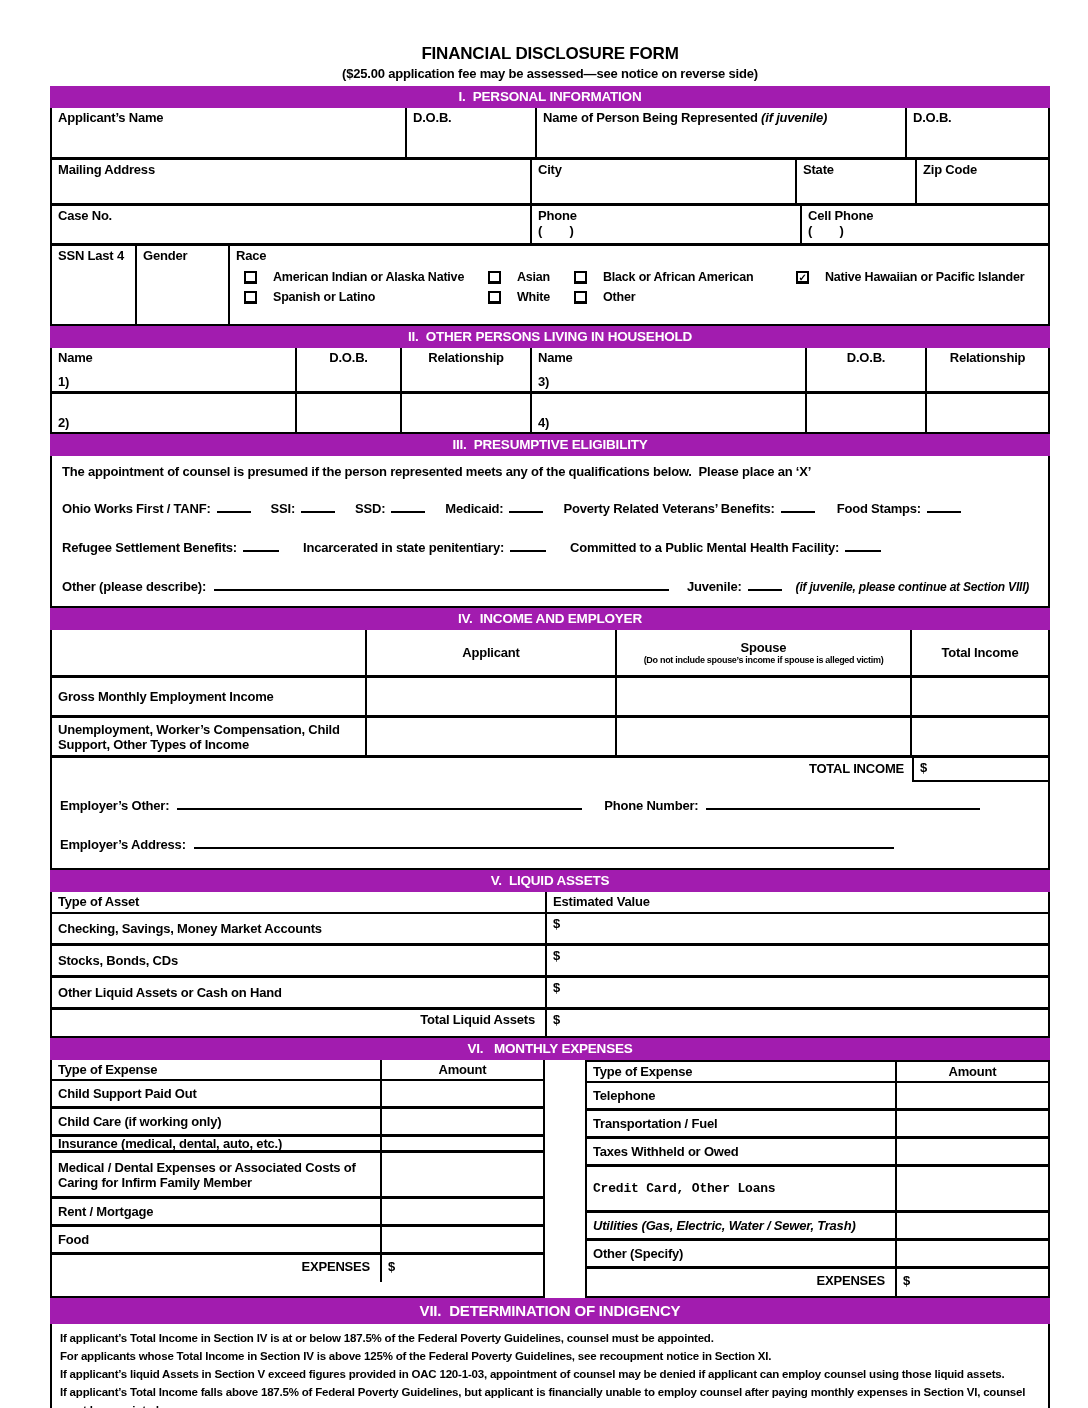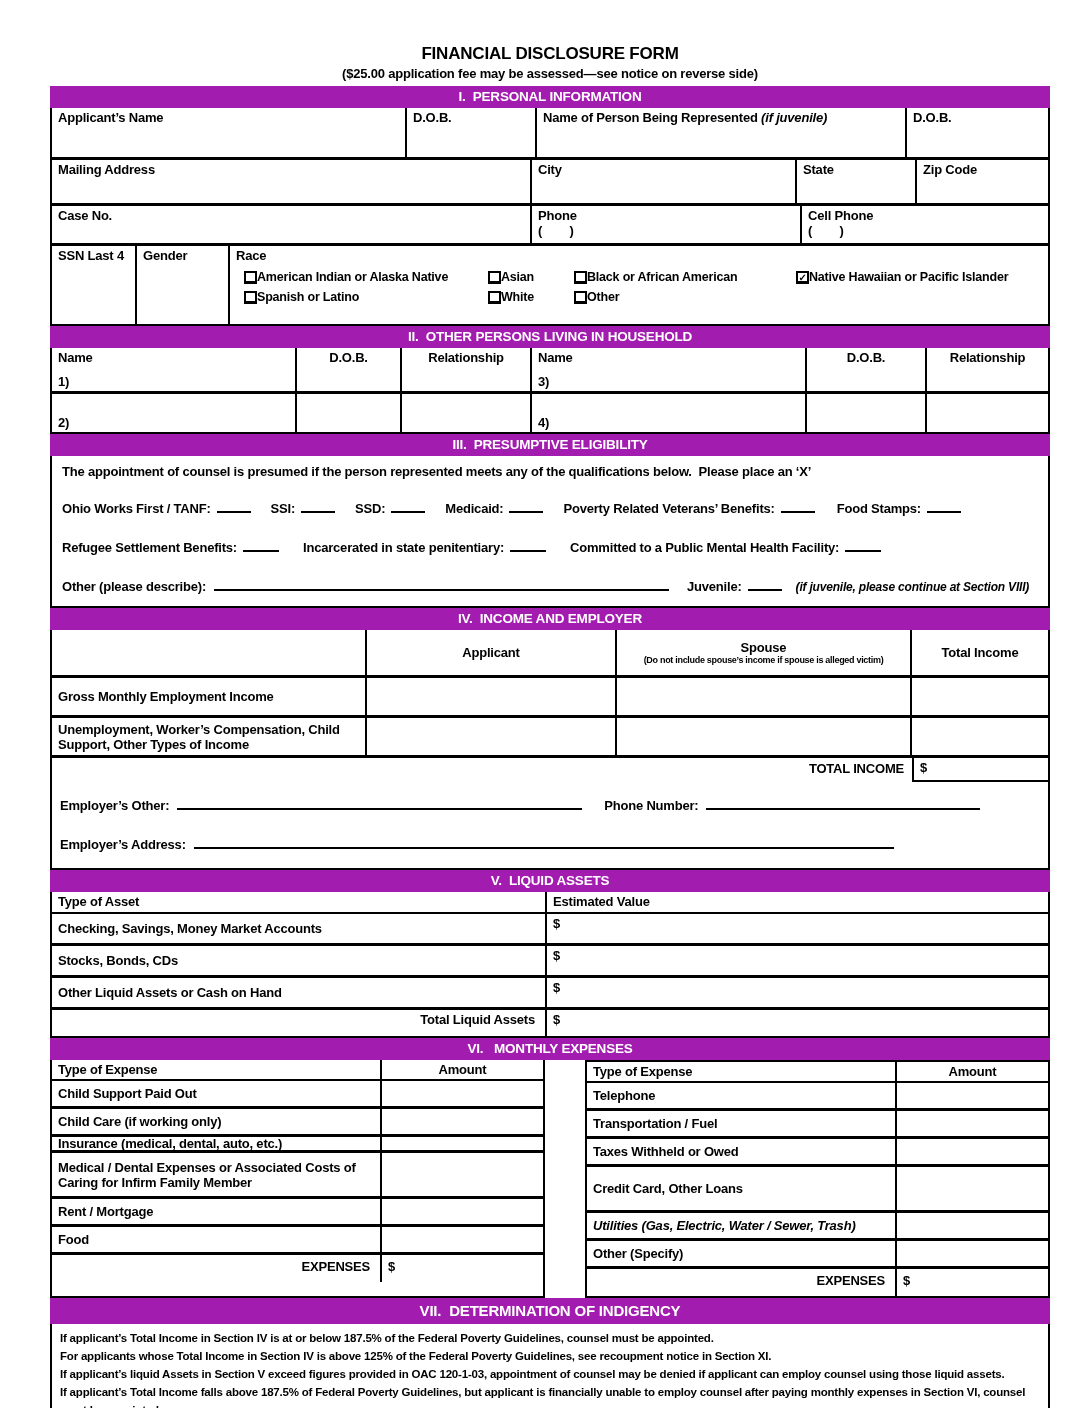--- a/index.html
+++ b/index.html
@@ -25,21 +25,21 @@
   .cell { border-right: 2px solid #000; padding: 2px 6px; position: relative; font-size: 13px; overflow: hidden; }
   .cell:last-child { border-right: none; }
   .lbl { font-size: 13px; }
   .it { font-style: italic; }
   .ctr { text-align: center; }
   .vctr { display: flex; align-items: center; justify-content: center; }
   .colflex { display: flex; flex-direction: column; justify-content: space-between; }
   .pre { white-space: pre; }
 
   
-  .opt { position: absolute; display: flex; align-items: center; gap: 0; font-size: 12.5px; white-space: nowrap; }
+  .opt { position: absolute; display: flex; align-items: center; gap: 16px; font-size: 12.5px; white-space: nowrap; }
   .cb {
     width: 13px; height: 13px; flex: 0 0 13px;
     border: 2px solid #000; border-bottom-width: 3px; border-right-width: 2px;
     font-size: 10px; line-height: 9px; text-align: center; background: #fff;
   }
 
   
   .blank { display: inline-block; border-bottom: 2px solid #000; height: 14px; vertical-align: -2px; }
 
   .s3line { display: flex; align-items: baseline; font-size: 13px; }
@@ -331,21 +331,21 @@
             <span class="lbl">Transportation / Fuel</span>
           </div>
         <div class="cell"></div>
       </div>
       <div class="grid" style="grid-template-columns:310px 1fr; height:28px;">
         <div class="cell" style="display:flex; align-items:center;">
             <span class="lbl">Taxes Withheld or Owed</span>
           </div>
         <div class="cell"></div>
       </div>
-      <div class="grid" style="grid-template-columns:310px 1fr; height:46px;">
+      <div class="grid" style="grid-template-columns:310px 1fr; height:46px;font-family:Liberation Mono, monospace;">
         <div class="cell" style="display:flex; align-items:center;">
             <span class="lbl">Credit Card, Other Loans</span>
           </div>
         <div class="cell"></div>
       </div>
       <div class="grid" style="grid-template-columns:310px 1fr; height:28px;">
         <div class="cell" style="display:flex; align-items:center;font-style:italic;">
             <span class="lbl">Utilities (Gas, Electric, Water / Sewer, Trash)</span>
           </div>
         <div class="cell"></div>

